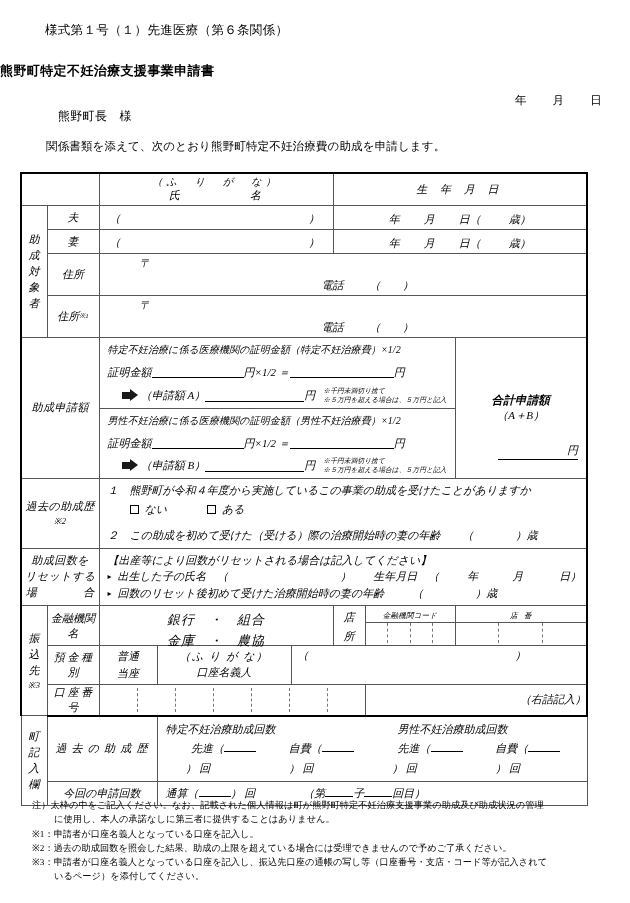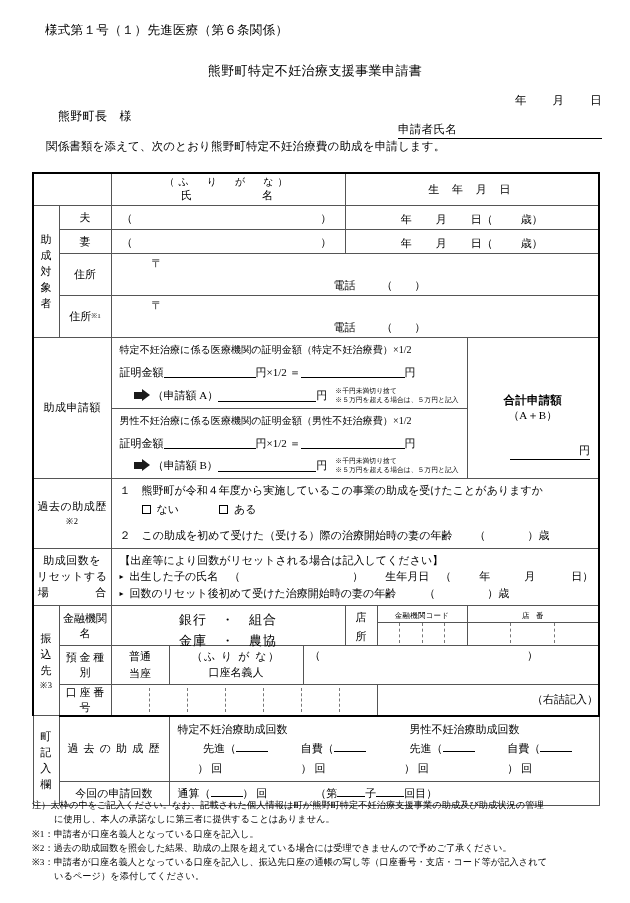--- a/index.html
+++ b/index.html
@@ -16,21 +16,21 @@
   }
   .page { position: relative; width: 630px; height: 903px; padding: 12px; border-radius: 17px; }
 
   
   .form-no {
     position: absolute; left: 45px; top: 22px;
     font-size: 12.5px; letter-spacing: .3px; white-space: nowrap;
   }
   .doc-title {
     position: absolute; left: 0; top: 62px; width: 630px;
-    text-align: center; font-size: 13px; letter-spacing: .4px;
+    font-size: 13px; letter-spacing: .4px; font-weight: bold;
   }
   .date-line {
     position: absolute; right: 28px; top: 93px;
     font-size: 11.5px; letter-spacing: .2px;
   }
   .date-line span { display: inline-block; }
   .date-y { margin-right: 26px; }
   .date-m { margin-right: 26px; }
   .addressee {
     position: absolute; left: 58px; top: 108px;
@@ -45,24 +45,25 @@
     position: absolute; left: 46px; top: 139px;
     font-size: 11.5px; letter-spacing: .15px; white-space: nowrap;
   }
   .intro2 {
     position: absolute; left: 46px; top: 154px;
     font-size: 11.5px; letter-spacing: .15px; white-space: nowrap;
   }
 
   
   .main-table {
-    position: absolute; left: 32px; top: 172px;
+    position: absolute; left: 20px; top: 172px;
     width: 566px;
     border-collapse: collapse;
     table-layout: fixed;
+    font-style: italic;
   }
   .main-table td {
     border: 1px solid #555;
     padding: 0;
     vertical-align: middle;
     font-size: 11px;
     position: relative;
   }
   .outer-top    { border-top: 2px solid #000 !important; }
   .outer-left   { border-left: 2px solid #000 !important; }
@@ -198,21 +199,20 @@
 <div class="page">
 
   <div class="form-no">様式第１号（１）先進医療（第６条関係）</div>
   <div class="doc-title">熊野町特定不妊治療支援事業申請書</div>
 
   <div class="date-line">
     <span class="date-y">年</span><span class="date-m">月</span><span class="date-d">日</span>
   </div>
 
   <div class="addressee">熊野町長　様</div>
-  <div class="applicant-name">申請者氏名</div>
   <div class="intro1">関係書類を添えて、次のとおり熊野町特定不妊治療費の助成を申請します。</div>
 
   <table class="main-table">
     <colgroup>
       <col style="width:26px">
       <col style="width:52px">
       <col style="width:58px">
       <col style="width:76px">
       <col style="width:58px">
       <col style="width:42px">

